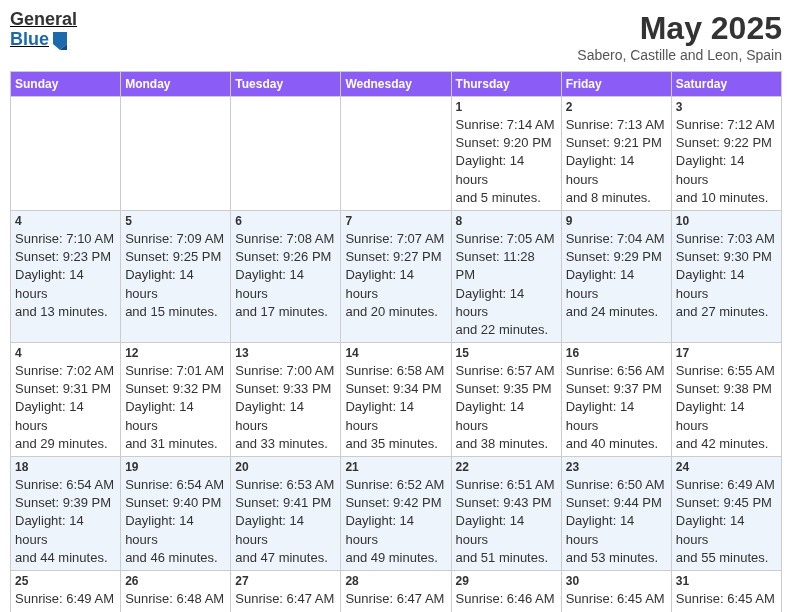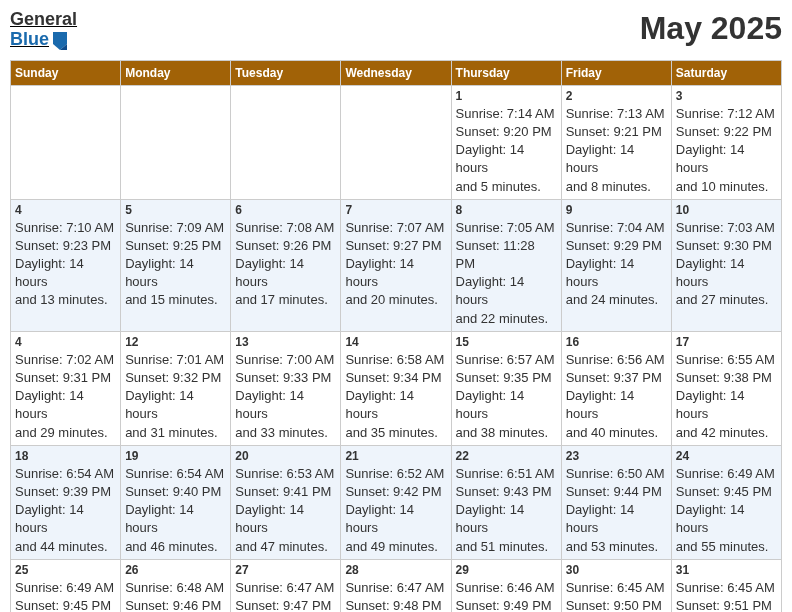--- a/index.html
+++ b/index.html
@@ -52,21 +52,21 @@
     .subtitle {
       font-size: 14px;
       color: #555;
     }
     table {
       width: 100%;
       border-collapse: collapse;
       table-layout: fixed;
     }
     th {
-      background-color: #a16207;
+      background-color: #8b5cf6;
       color: white;
       font-size: 12px;
       font-weight: bold;
       padding: 5px 4px;
       text-align: left;
       border: 1px solid #ccc;
     }
     td {
       border: 1px solid #ccc;
       vertical-align: top;
@@ -118,20 +118,21 @@
         <span class="logo-blue">Blue</span>
         <svg class="logo-icon" viewBox="0 0 18 22">
           <polygon points="2,2 16,2 16,14 9,20 2,14" fill="#1a6aad"></polygon>
           <polygon points="9,20 16,14 16,20" fill="#0d4a8a"></polygon>
         </svg>
       </span>
     </div>
   </div>
   <div class="title-area">
     <div class="main-title">May 2025</div>
+    <div class="subtitle">Sabero, Castille and Leon, Spain</div>
   </div>
 </div>
 
 <table>
   <thead>
     <tr id="header-row">
     <th>Sunday</th>
         <th>Monday</th>
         <th>Tuesday</th>
         <th>Wednesday</th>

